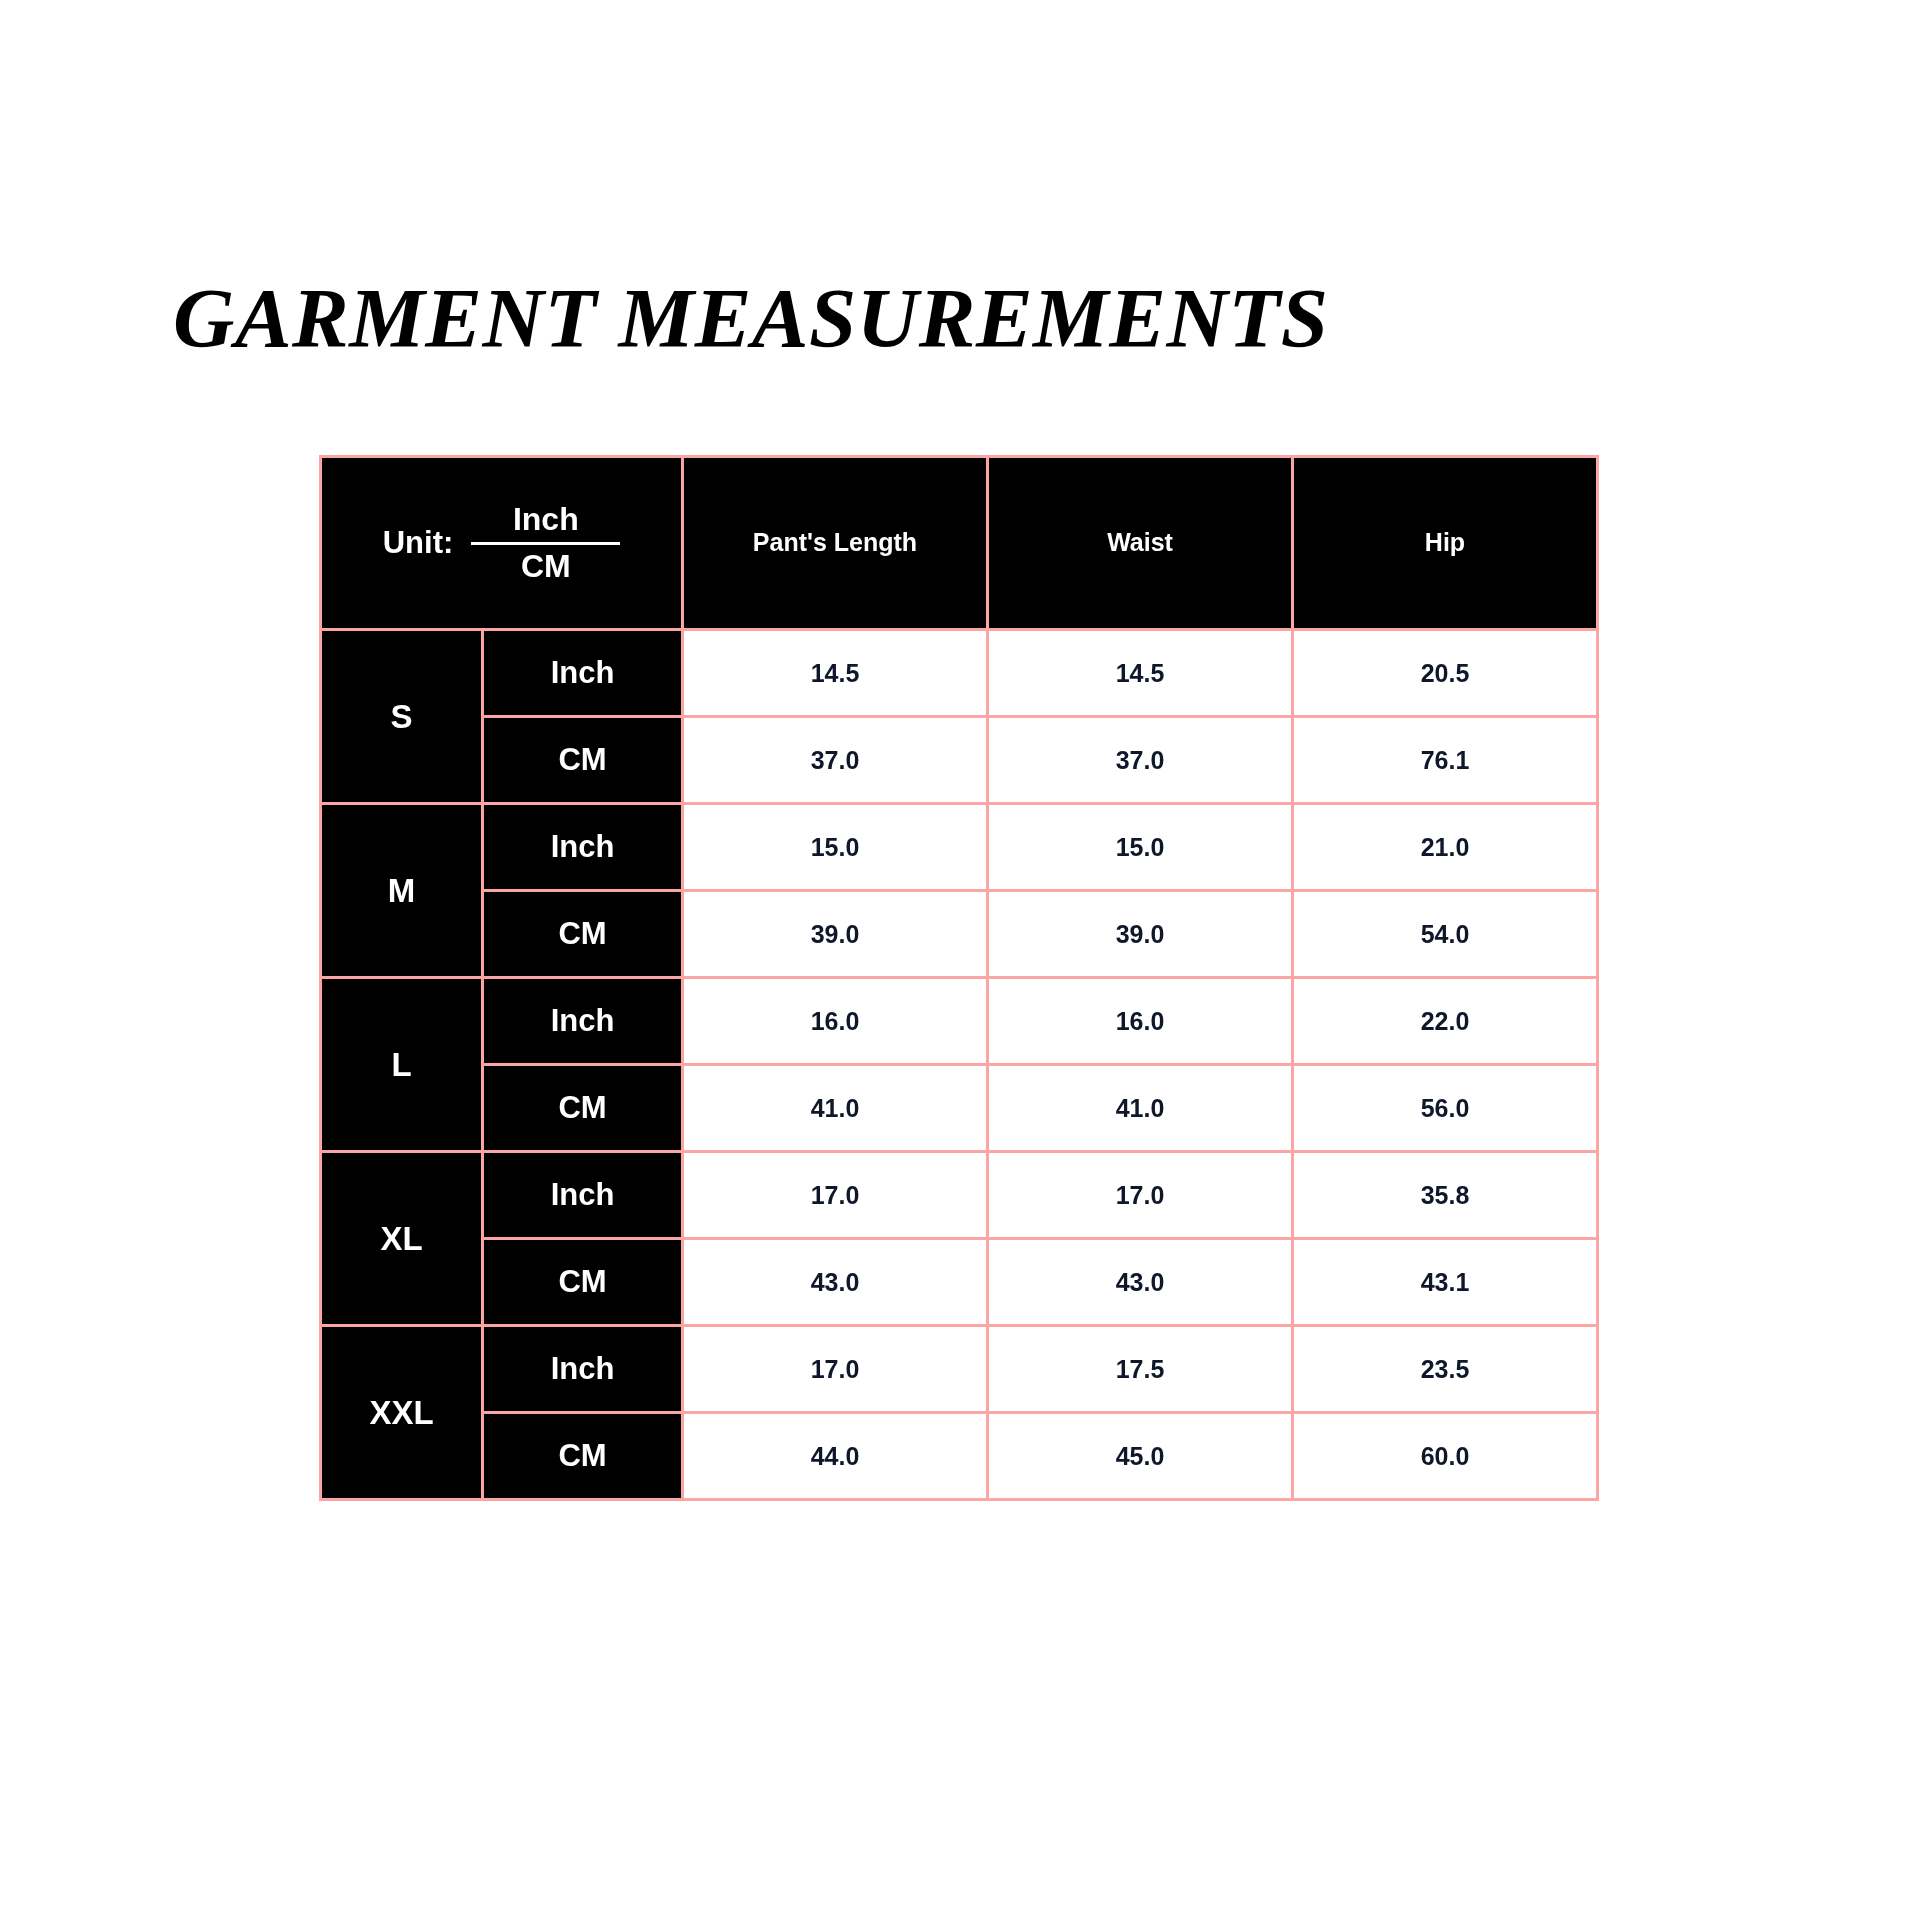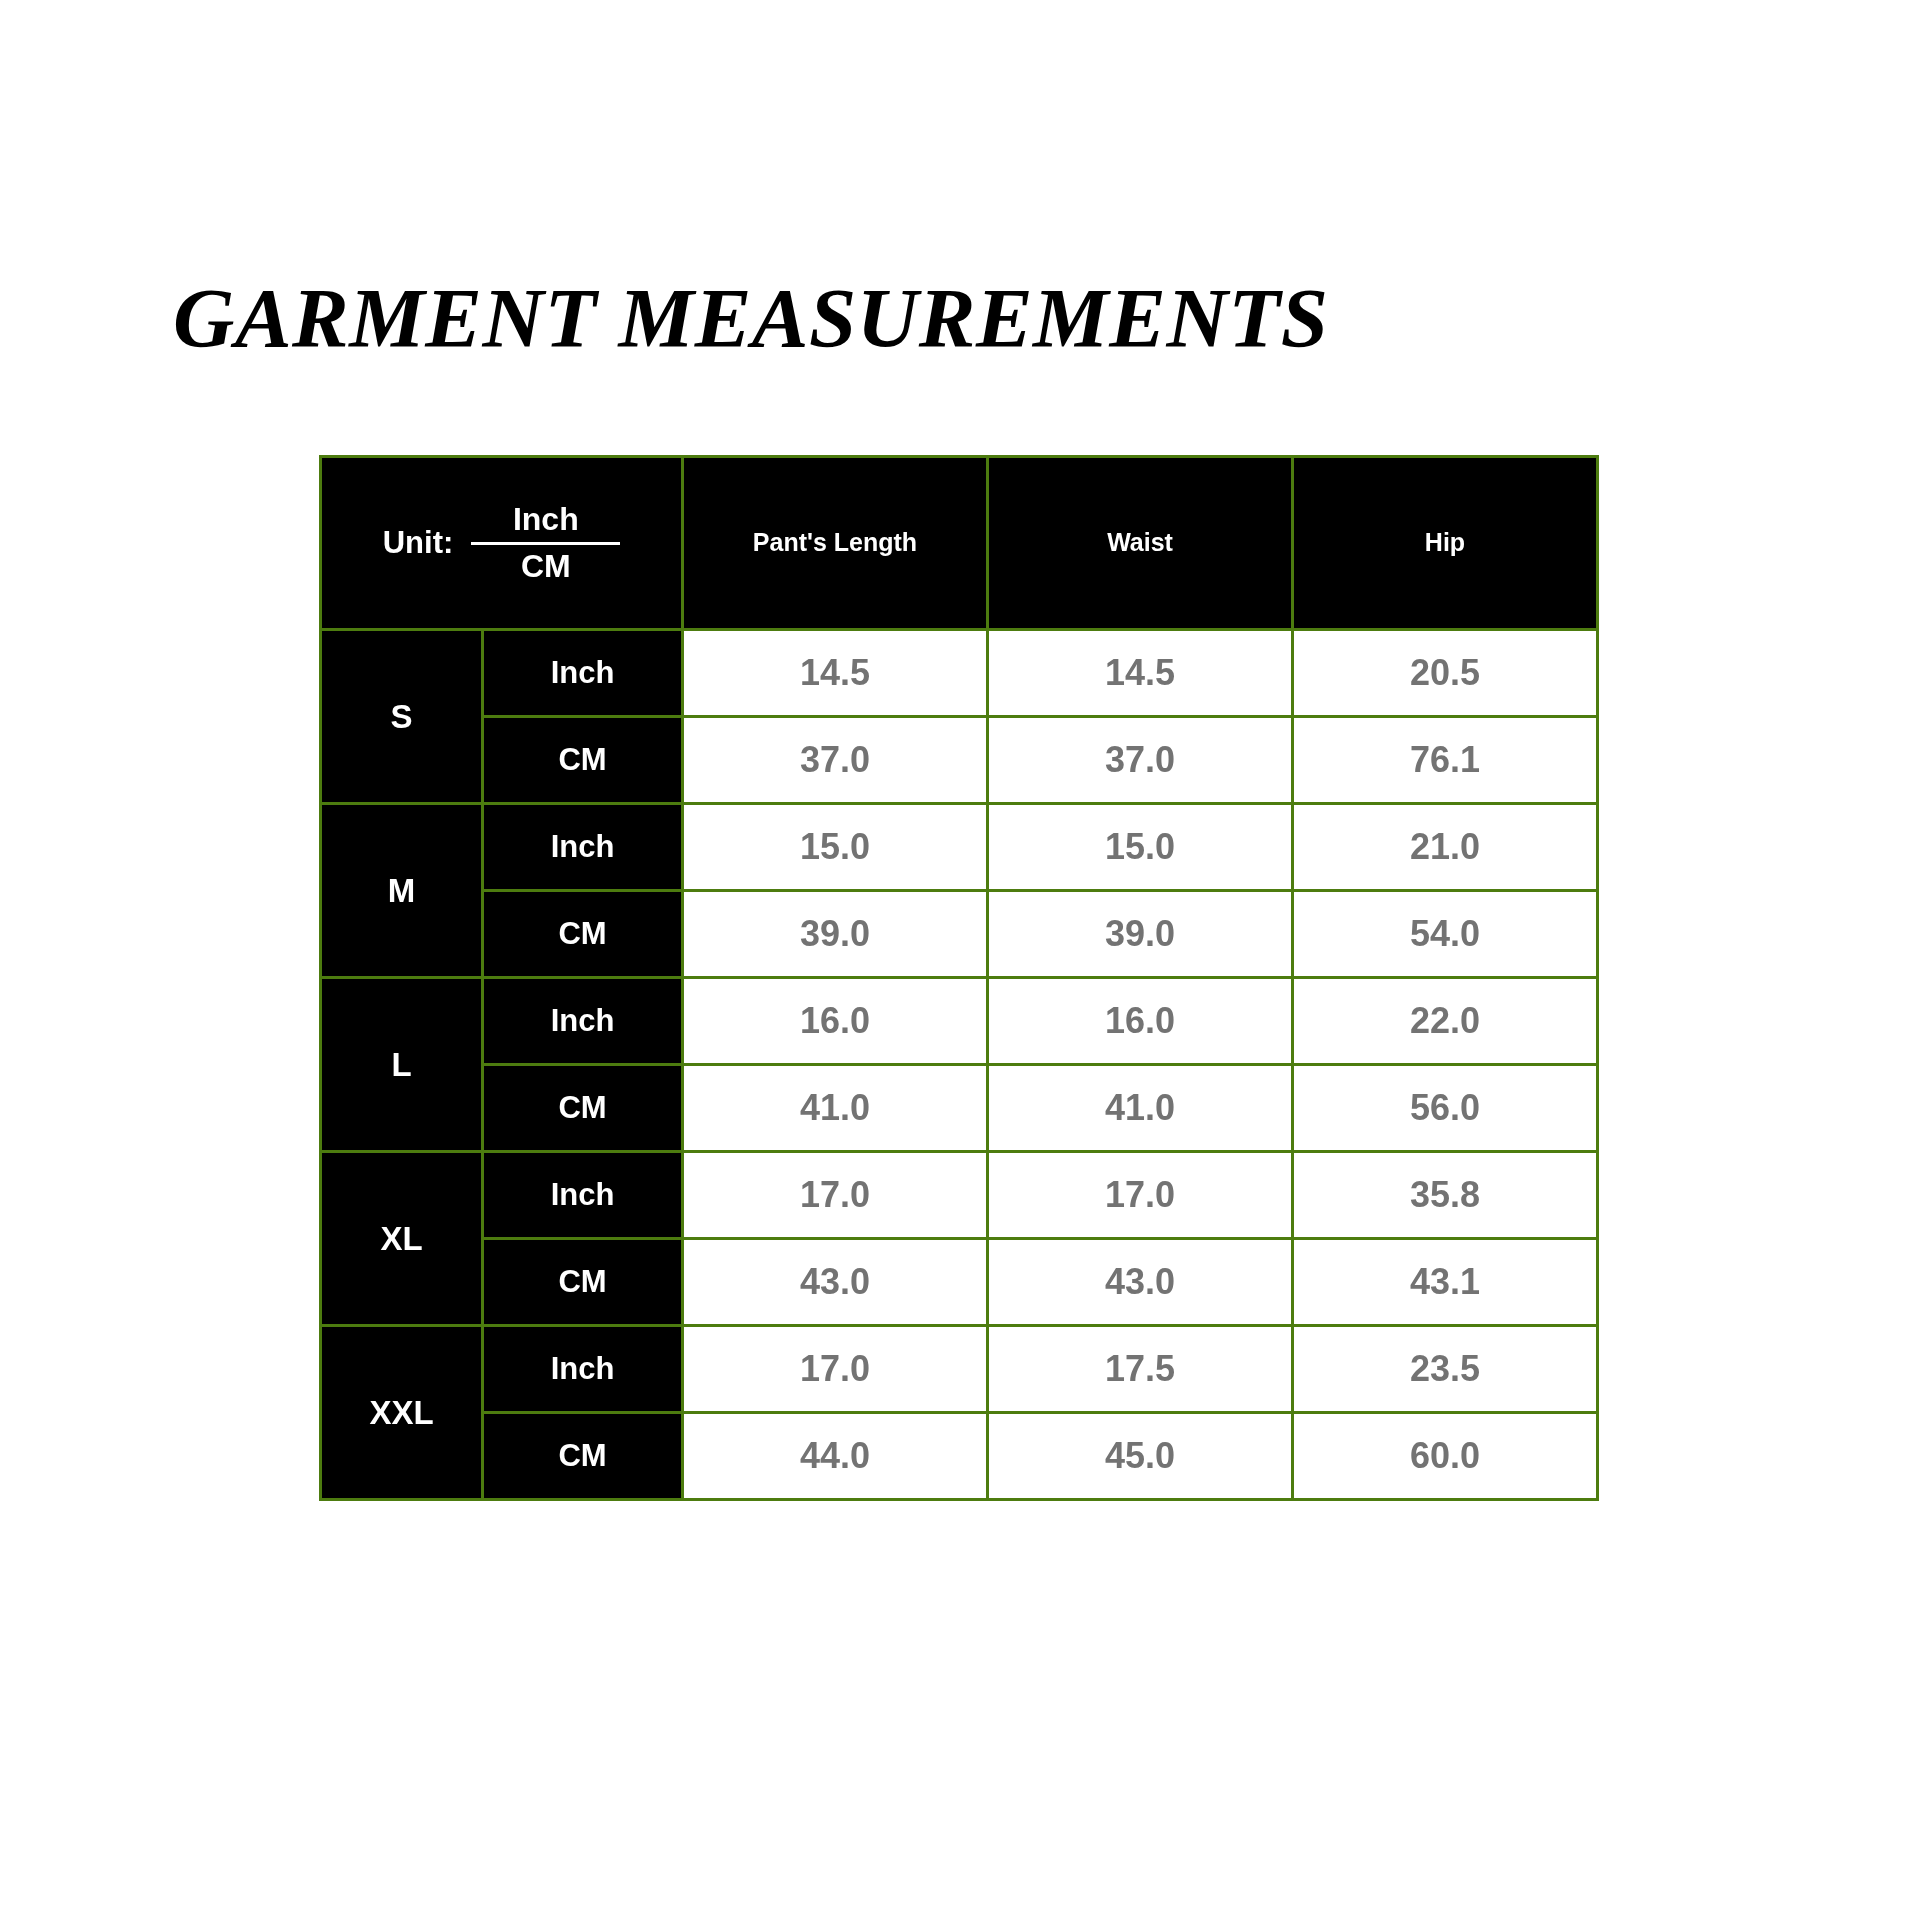--- a/index.html
+++ b/index.html
@@ -45,21 +45,21 @@
   }
 
   table.size-table {
     border-collapse: collapse;
     table-layout: fixed;
     width: 1277px;
     background: #ffffff;
   }
 
   table.size-table td, table.size-table th {
-    border: 3px solid #4d7c0f;
+    border: 3px solid #fca5a5;
     padding: 0;
     text-align: center;
     vertical-align: middle;
     font-family: "Liberation Sans", sans-serif;
     font-weight: 700;
   }
 
   
   col.c-size   { width: 162px; }
   col.c-unit   { width: 200px; }
@@ -124,22 +124,22 @@
   .unit-cell {
     background: #000000;
     color: #ffffff;
     font-size: 31px;
     height: 84px;
   }
 
   
   .val-cell {
     background: #ffffff;
-    color: #737373;
-    font-size: 36px;
+    color: #0f172a;
+    font-size: 25px;
     height: 84px;
     border-color: #000000;
     border-width: 2px;
   }
 
   .footnote {
     position: absolute;
     left: 51px;
     top: 1533px;
     width: 1841px;

